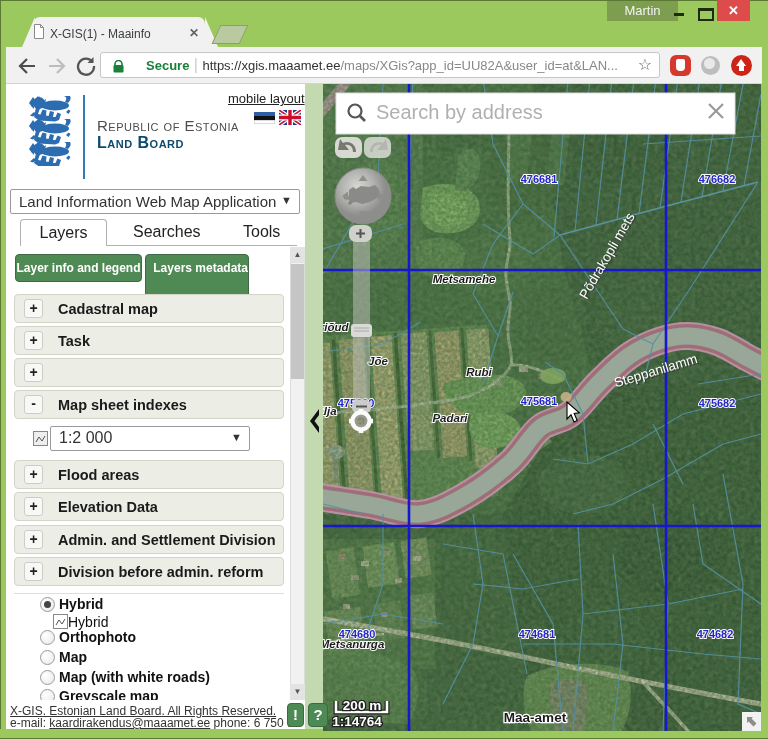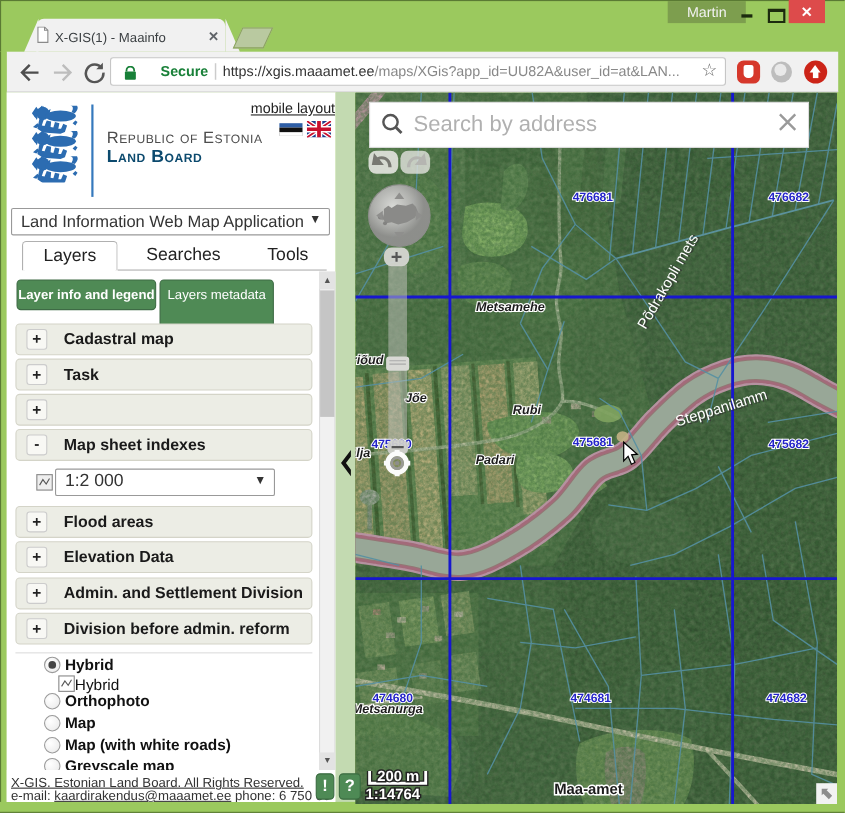--- a/index.html
+++ b/index.html
@@ -129,21 +129,21 @@
     <span style="position:absolute;left:8px;top:3px;font-size:15px;color:#333;">Land Information Web Map Application</span>
     <span style="position:absolute;right:7px;top:4px;font-size:11px;color:#333;">▼</span>
   </div>
 
   <div class="abs" style="left:14px;top:135px;width:87px;height:27px;background:#fff;border:1px solid #b0b0b0;border-bottom:none;border-radius:4px 4px 0 0;box-sizing:border-box;text-align:center;font-size:16px;color:#222;line-height:26px;">Layers</div>
   <div class="abs" style="left:101px;top:161px;width:190px;height:1px;background:#b0b0b0;"></div>
   <div class="abs" style="left:127px;top:139px;font-size:16px;color:#222;">Searches</div>
   <div class="abs" style="left:237px;top:139px;font-size:16px;color:#222;">Tools</div>
 
   <div class="abs" style="left:9px;top:170px;width:127px;height:28px;background:#4f8a55;border:1px solid #3e6b45;border-radius:4px;box-sizing:border-box;color:#fff;font-weight:bold;font-size:12px;text-align:center;line-height:26px;white-space:nowrap;">Layer info and legend</div>
-  <div class="abs" style="left:139px;top:170px;width:104px;height:44px;background:#4f8a55;border:1px solid #3e6b45;border-radius:4px;box-sizing:border-box;color:#fff;font-weight:normal;font-size:12px;text-align:center;line-height:26px;white-space:nowrap;">Layers metadata</div>
+  <div class="abs" style="left:139px;top:170px;width:104px;height:44px;background:#4f8a55;border:1px solid #3e6b45;border-radius:4px;box-sizing:border-box;color:#fff;font-weight:bold;font-size:12px;text-align:right;line-height:26px;white-space:nowrap;">Layers metadata</div>
 
   <div class="acc" style="top:210px;">
       <span class="pm">+</span>
       <span class="at">Cadastral map</span>
     </div>
   <div class="acc" style="top:242px;">
       <span class="pm">+</span>
       <span class="at">Task</span>
     </div>
   <div class="acc" style="top:274px;">

